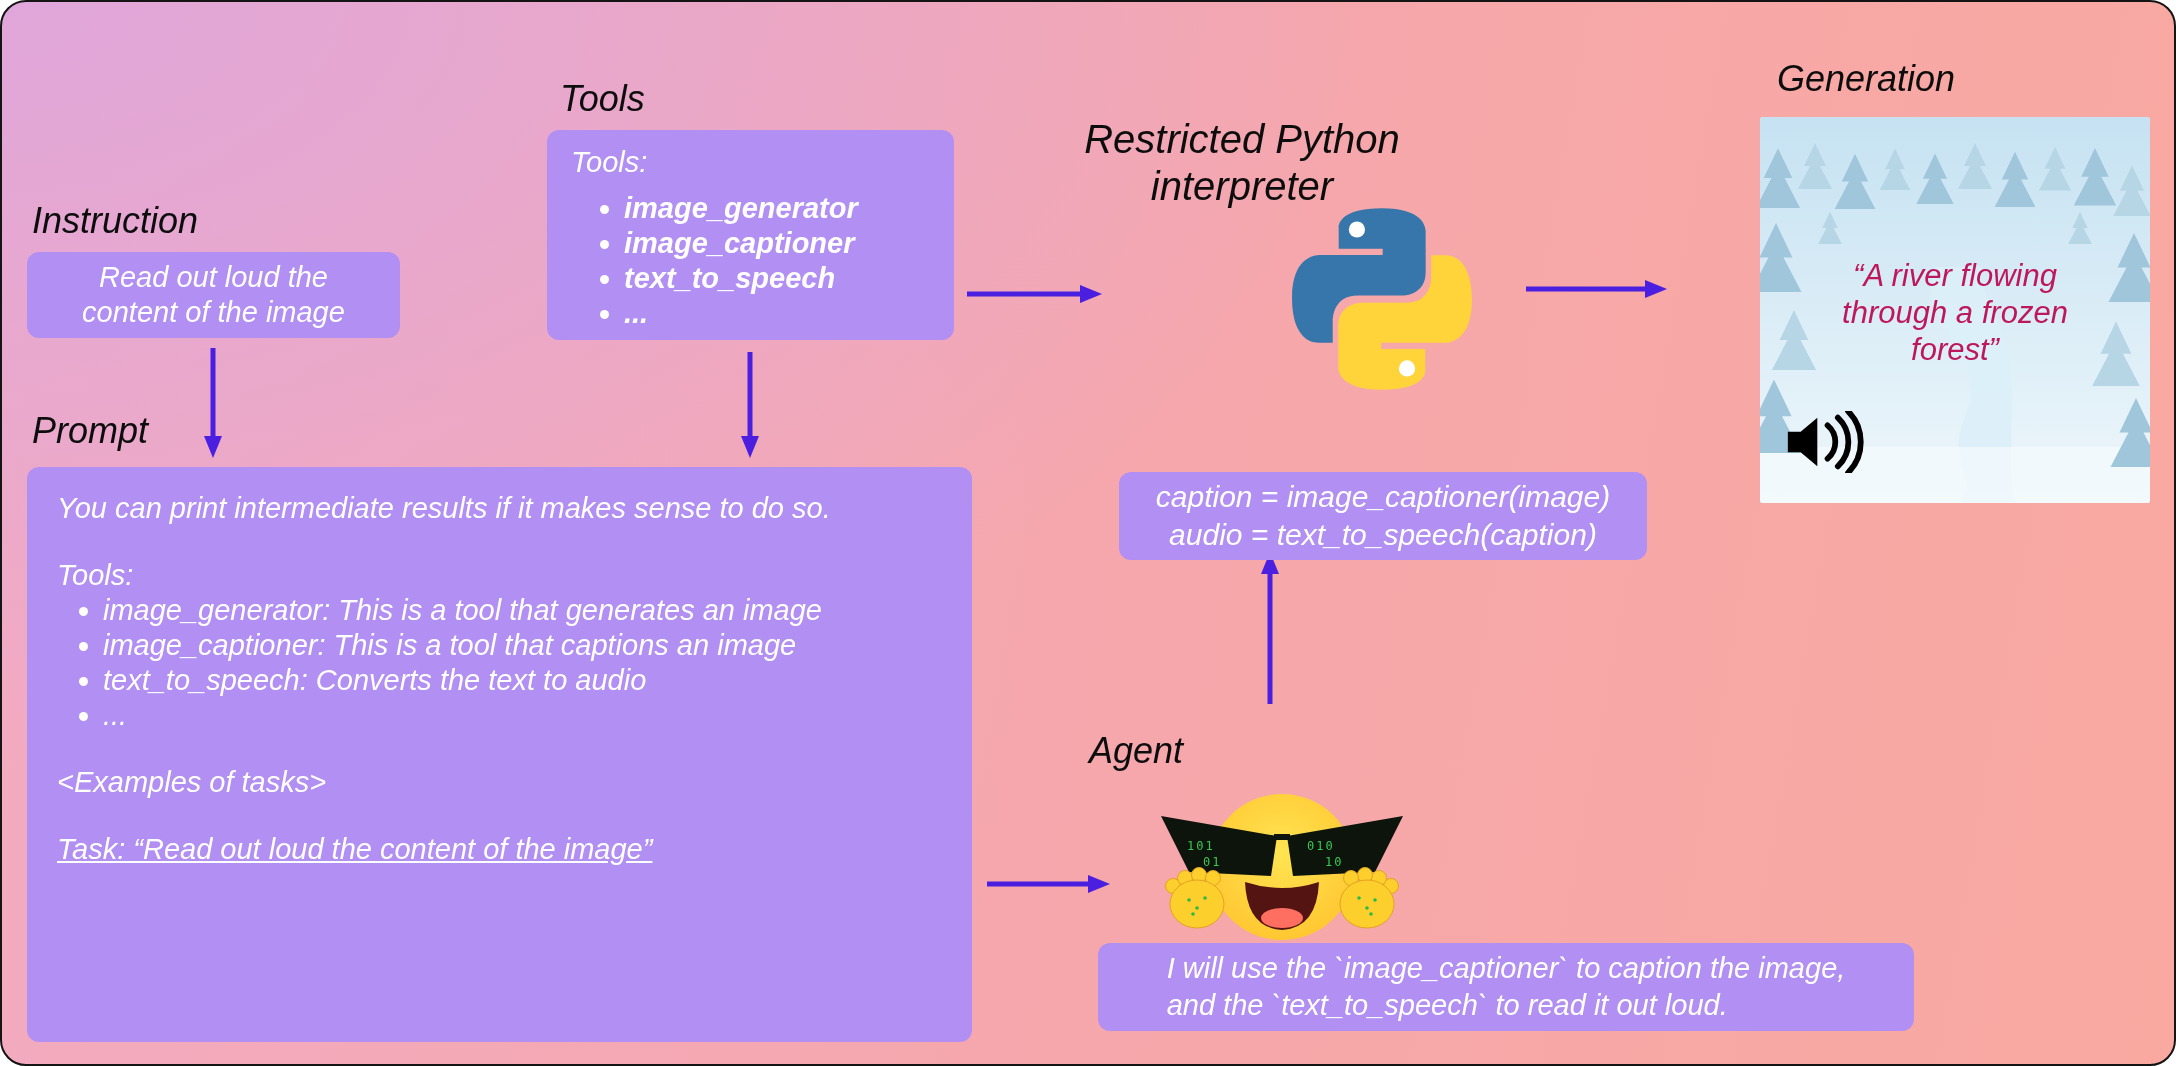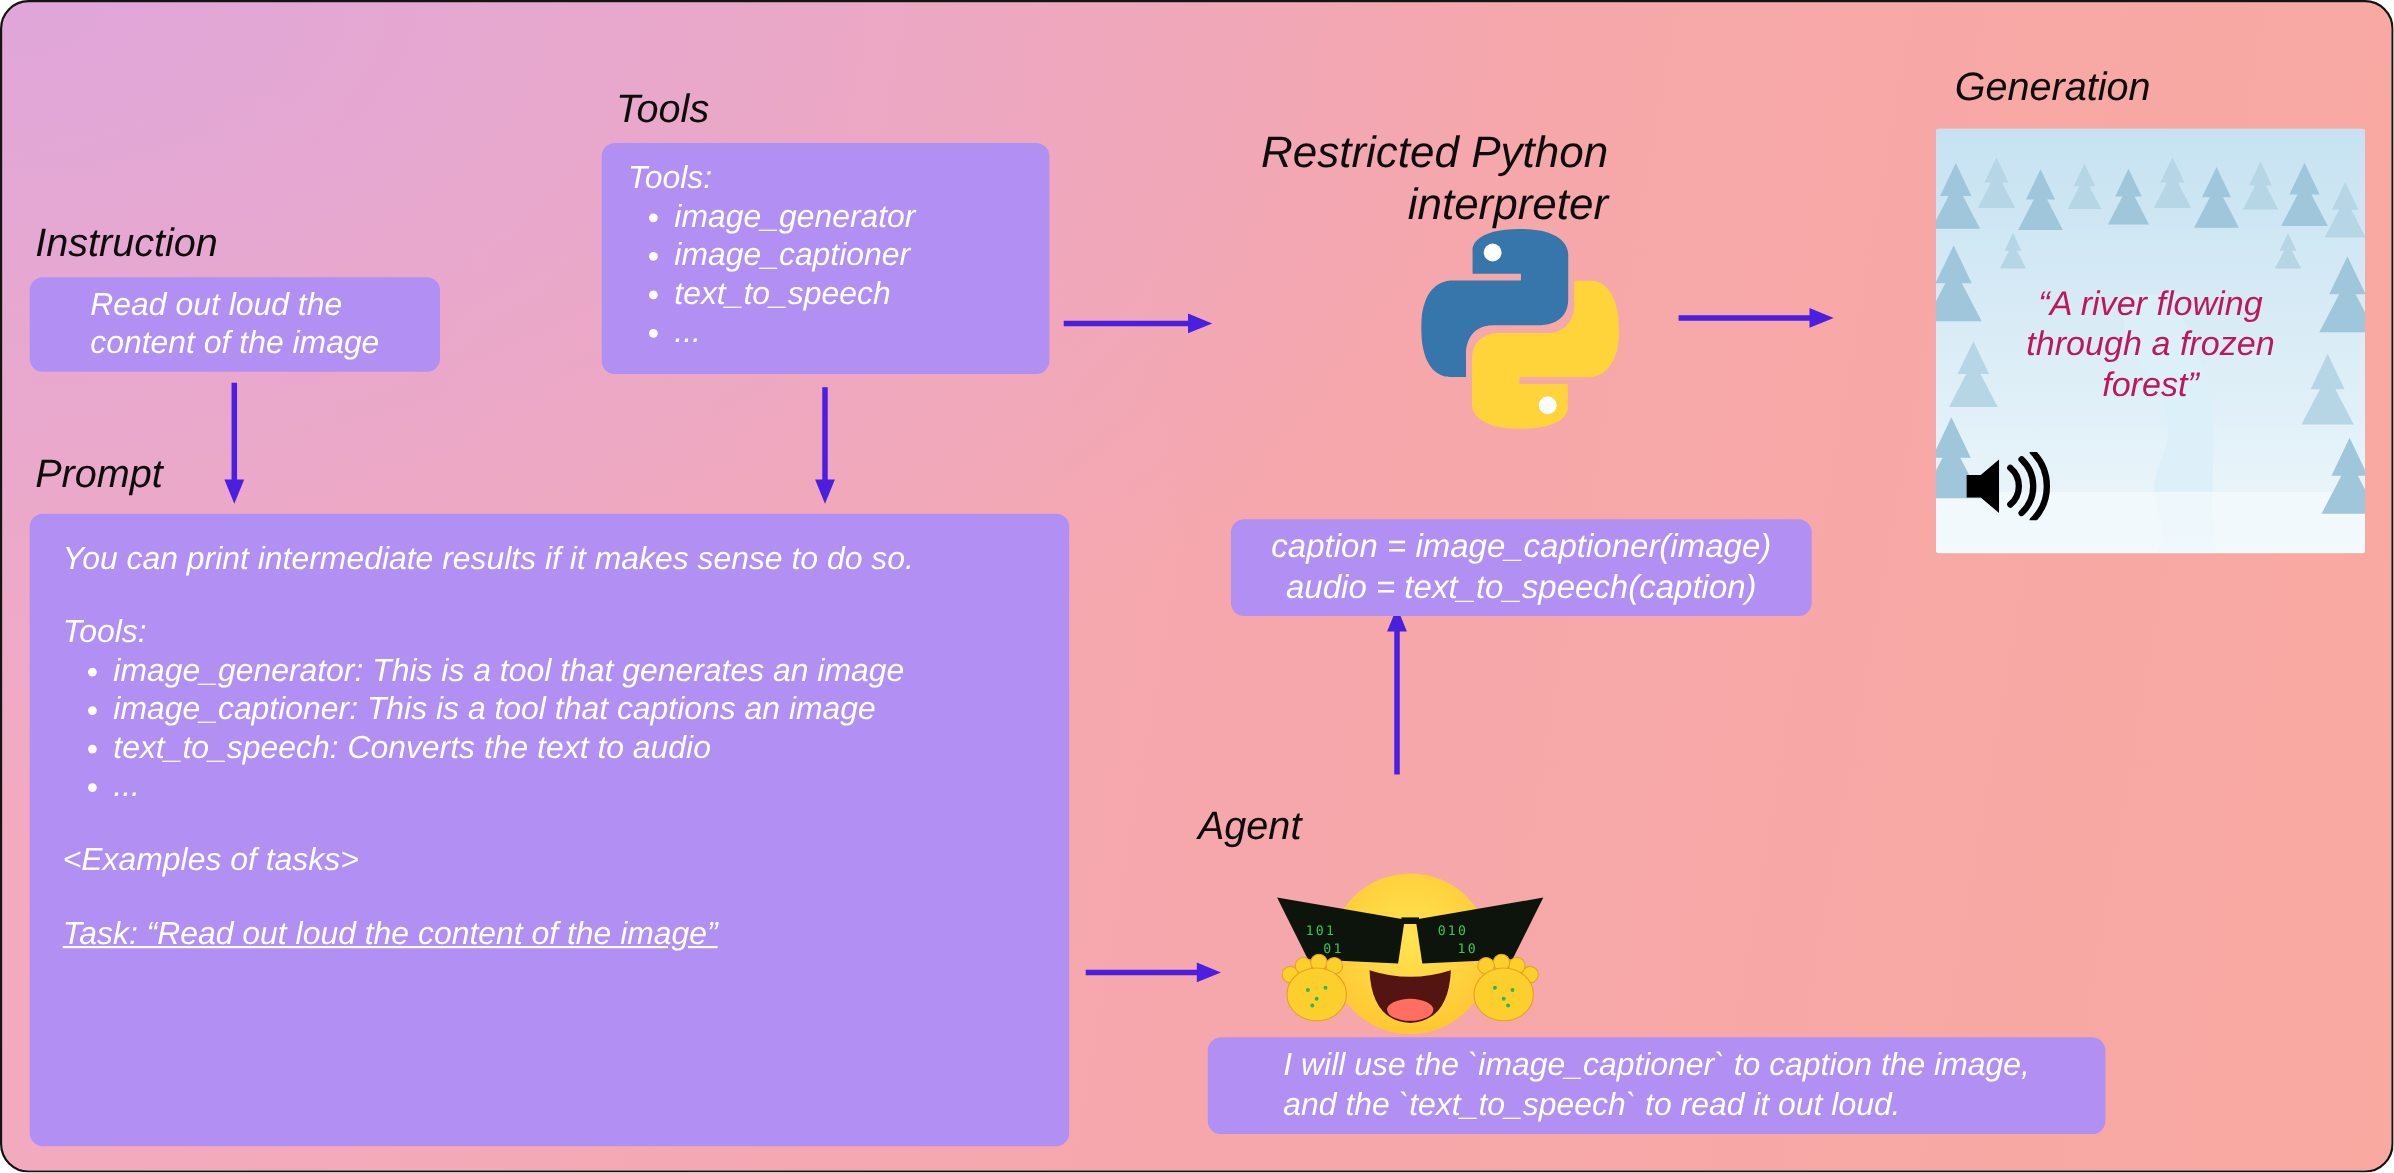--- a/index.html
+++ b/index.html
@@ -25,32 +25,32 @@
     border-radius:12px;color:#ffffff;font-style:italic;
     box-sizing:border-box;
   }
   .arrows{position:absolute;left:0;top:0;pointer-events:none;}
   .arrow-line{stroke:var(--arrow,#4a1fe0);stroke-width:5;fill:none;}
   .arrow-head{fill:var(--arrow,#4a1fe0);}
 
   #lbl-instruction{left:30px;top:198px;font-size:36px;}
   .instruction-box{
     left:25px;top:250px;width:373px;height:86px;
-    display:flex;align-items:center;justify-content:center;
+    display:flex;align-items:center;justify-content:center;text-align:center;
     font-size:29px;line-height:35px;white-space:pre-line;
   }
 
   #lbl-tools{left:558px;top:76px;font-size:36px;}
   .tools-box{
     left:545px;top:128px;width:407px;height:210px;
     padding:15px 24px;font-size:29px;line-height:35px;
   }
-  .tools-box ul{margin:0;padding-left:42px;}
-
-  #lbl-interpreter{left:1020px;top:114px;width:440px;text-align:right;font-size:40px;line-height:47px;}
+  .tools-box ul{margin:11px;padding-left:42px;font-weight:bold;}
+
+  #lbl-interpreter{left:1020px;top:114px;width:440px;text-align:center;font-size:40px;line-height:47px;}
   .python-logo{position:absolute;left:1290px;top:206px;width:180px;height:182px;}
   .py-blue{fill:var(--python-blue,#3776ab);}
   .py-yellow{fill:var(--python-yellow,#ffd43b);}
 
   #lbl-generation{left:1775px;top:56px;font-size:36px;}
   .generation-card{
     position:absolute;left:1758px;top:115px;width:390px;height:386px;
     border-radius:3px;overflow:hidden;background:#dceef8;
   }
   .gen-caption{

